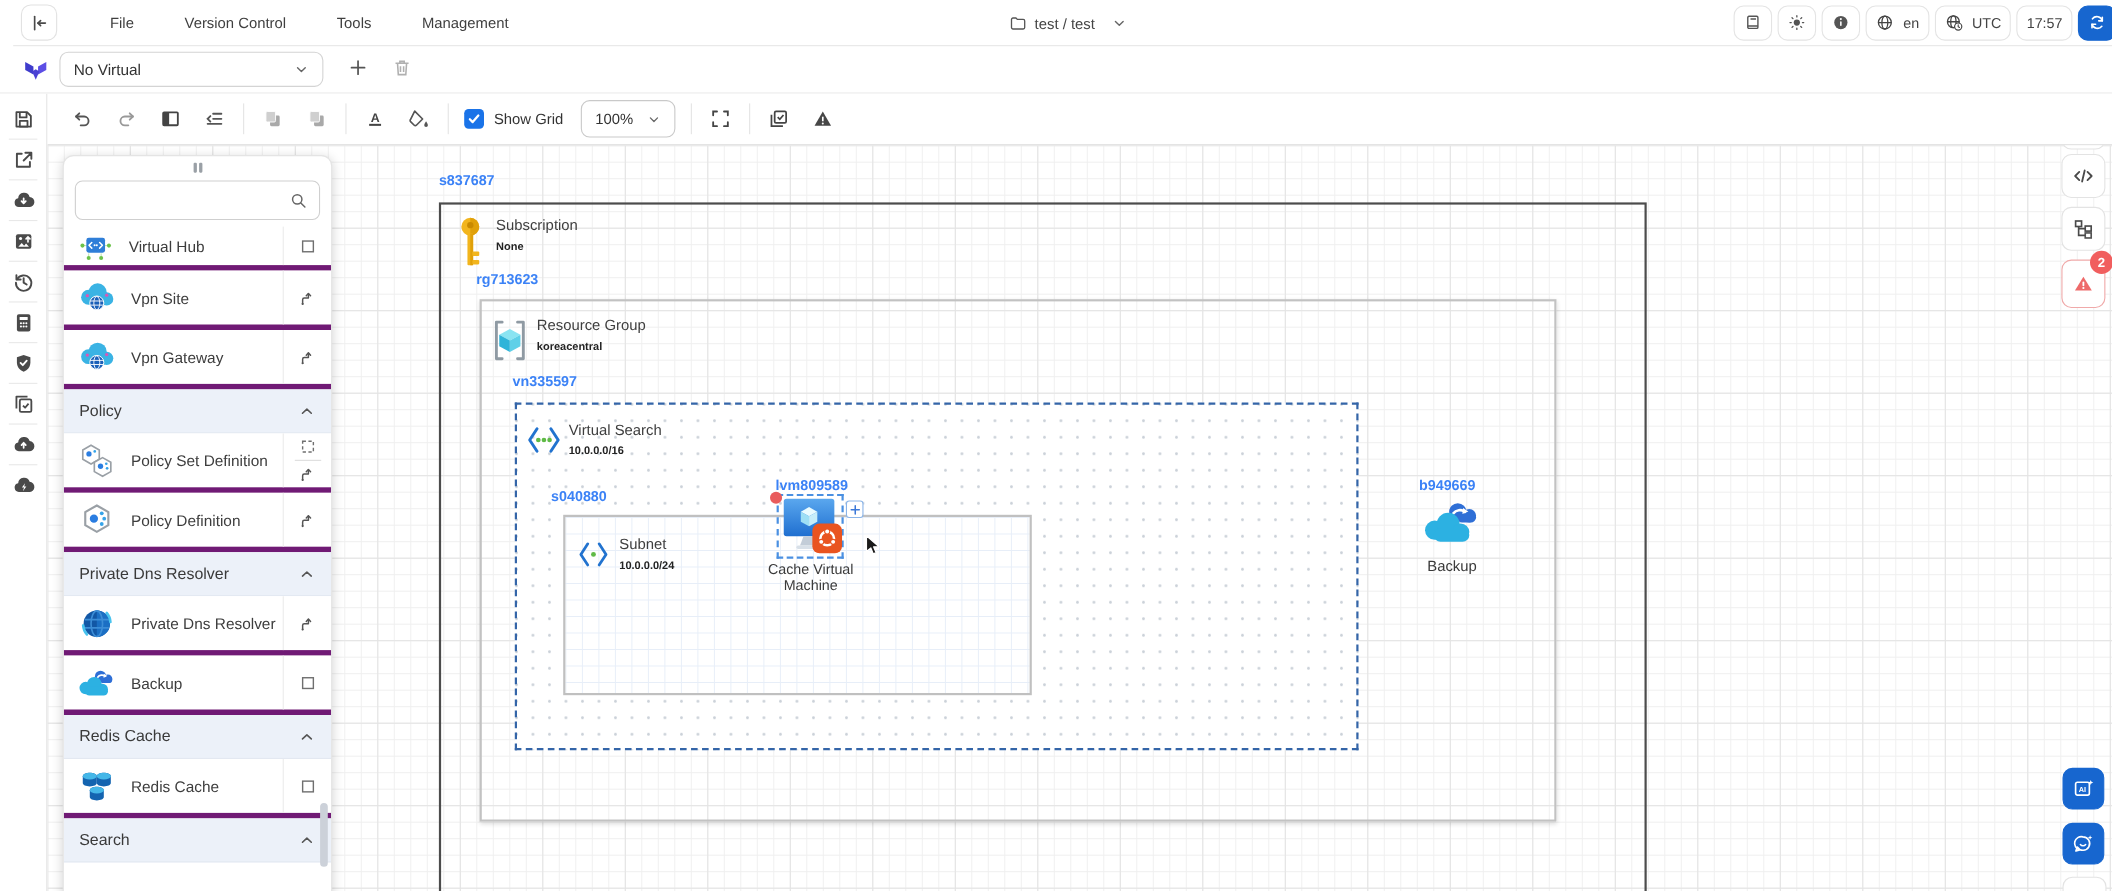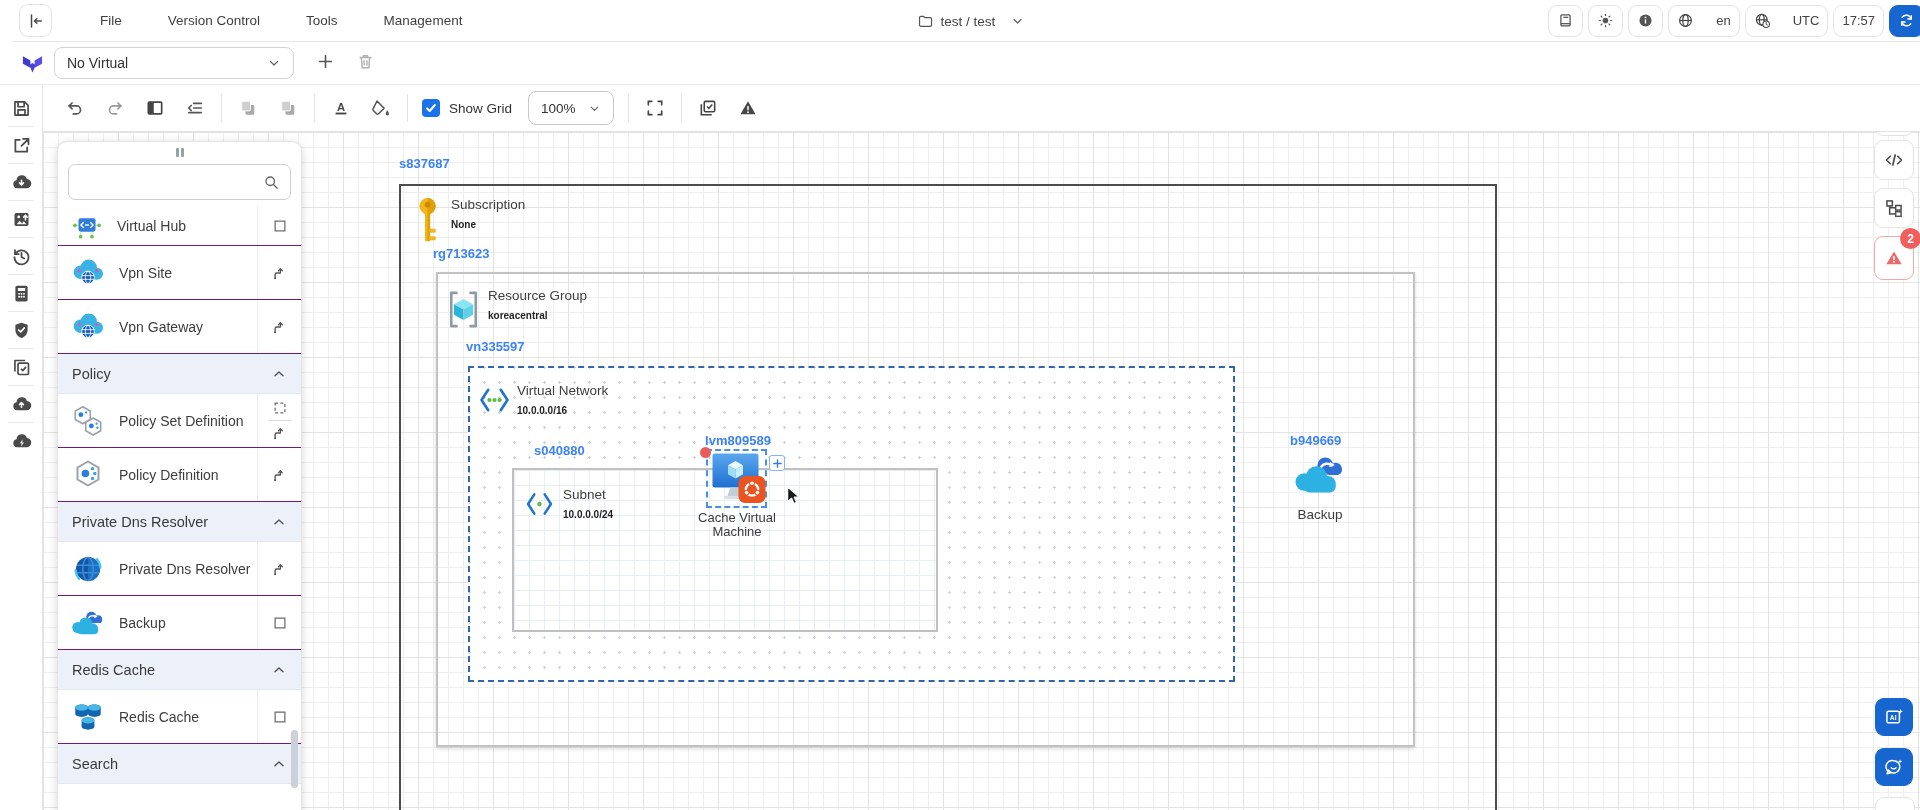--- a/index.html
+++ b/index.html
@@ -17,21 +17,21 @@
     display:flex;align-items:center;justify-content:center}
   #exit-btn .icon{width:18px;height:18px}
   #menus{display:flex;gap:42px;margin-left:46px;font-size:13.5px;color:#3f3f3f}
   #menus button{font-size:13.5px;color:#3f3f3f;padding:4px 2px}
   #project{position:absolute;left:50%;top:0;height:42px;transform:translateX(-51%);
     display:flex;align-items:center;gap:7px;font-size:13.5px;color:#444}
   #project .icon{width:16px;height:16px}
   #project .caret{width:14px;height:14px;margin-left:8px}
   #topbar-right{margin-left:auto;display:flex;align-items:center;gap:5px;margin-right:8px}
   .tb-btn{height:32px;min-width:34px;border:1px solid #e4e4e4;border-radius:9px;
-    display:flex;align-items:center;justify-content:center;gap:22px;padding:0 8px;
+    display:flex;align-items:center;justify-content:center;gap:8px;padding:0 8px;
     font-size:13px;color:#444;background:#fff}
   .tb-btn .icon{width:17px;height:17px}
   .tb-btn.primary{background:#1766cf;border-color:#1766cf}
 
   
   #section-bar{position:absolute;left:0;top:42px;width:1920px;height:43px;background:#fff;
     border-bottom:1px solid #ececec;display:flex;align-items:center;z-index:199}
   #logo{width:23px;height:23px;margin-left:21px}
   #section-select{margin-left:10px;width:240px;height:32px;border:1px solid #d4d4d4;border-radius:8px;
     display:flex;align-items:center;padding:0 12px;font-size:14px;color:#333;background:#fff}
@@ -96,21 +96,21 @@
   #sn-box{left:512px;top:468px;width:426px;height:164px;border:2px solid #c0c0c0;z-index:5;
     background-color:#fff;
     background-image:linear-gradient(#e7eef8 1px,transparent 1px),linear-gradient(90deg,#e7eef8 1px,transparent 1px);
     background-size:15px 15px}
   #sn-box .box-head{left:10px;top:17px}
   #sn-box .icon{width:31px;height:34px;margin-right:8px}
 
   #sub-id{left:399px;top:156px}
   #rg-id{left:433px;top:246px}
   #vn-id{left:466px;top:339px}
-  #sn-id{left:534px;top:443px}
+  #sn-id{left:501px;top:443px}
   #vm-id{left:703px;top:433px;width:70px;text-align:center;z-index:14}
   #bk-id{left:1290px;top:433px;z-index:14}
 
   #vm-sel{left:706px;top:449px;width:61px;height:59px;border:2px dashed #4a90e2;z-index:13}
   #vm-dot{left:700px;top:447px;width:11px;height:11px;border-radius:50%;background:#e95c5c;z-index:16}
   #vm-plus{left:769px;top:455px;width:16px;height:16px;border:1.5px solid #8ab4e8;border-radius:3px;
     background:#fff;color:#3b78d8;display:flex;align-items:center;justify-content:center;z-index:16;padding:0}
   #vm-plus .icon{width:11px;height:11px}
   #vm-icon{left:711px;top:452px;width:56px;height:53px;z-index:14}
   #vm-label{left:690px;top:511px;width:94px;text-align:center;font-size:13px;color:#3a3a3a;
@@ -123,21 +123,21 @@
   #sidebar{position:absolute;left:57px;top:141px;width:245px;height:690px;background:#fff;
     border:1px solid #e4e4e4;border-radius:10px;box-shadow:0 2px 10px rgba(0,0,0,.16);
     z-index:50;overflow:hidden}
   #sb-handle{height:14px;display:flex;align-items:center;justify-content:center;gap:2px;padding-top:6px}
   #sb-handle i{width:3px;height:9px;background:#9aa0a6;border-radius:1px;display:block}
   #sb-search{margin:8px 10px 6px;height:36px;border:1px solid #cfcfcf;border-radius:7px;
     display:flex;align-items:center;padding:0 10px;background:#fff}
   #sb-search input{flex:1;border:none;outline:none;font-size:14px;min-width:0;font-family:inherit}
   #sb-search .icon{width:17px;height:17px;flex:none}
   #svc-list{position:relative}
-  .svc-row{display:flex;align-items:center;height:54px;border-bottom:1px solid #701a75;background:#fff}
+  .svc-row{display:flex;align-items:center;height:54px;border-bottom:5px solid #701a75;background:#fff}
   #svc-list .svc-row:first-child{height:40px}
   .svc-icon{width:36px;height:36px;margin-left:12px;flex:none}
   #svc-list .svc-row:first-child .svc-icon{width:34px;height:34px}
   .svc-label{flex:1;margin-left:13px;font-size:14px;color:#3d3d3d;white-space:nowrap;overflow:hidden}
   .svc-actions{width:44px;align-self:stretch;border-left:1px solid #ececec;display:flex;
     flex-direction:column;align-items:center;justify-content:center;gap:3px;flex:none}
   .svc-actions .act{width:18px;height:18px}
   .act-div{width:24px;height:1px;background:#ddd}
   .svc-header{display:flex;align-items:center;height:40px;background:#ecf1f9;padding:0 14px;
     font-size:14.5px;color:#3a3a3a;border-bottom:1px solid #e3e8f1}
@@ -598,21 +598,21 @@
             <path d="M29 4l8.5 13L29 30"></path>
           </g>
           <g fill="#5fba46">
             <circle cx="14.5" cy="17" r="2.7"></circle>
             <circle cx="21" cy="17" r="2.7"></circle>
             <circle cx="27.5" cy="17" r="2.7"></circle>
           </g>
         </svg>
       </span>
     <span class="box-texts">
-      <span class="box-title">Virtual Network</span>
+      <span class="box-title">Virtual Search</span>
       <span class="box-value">10.0.0.0/16</span>
     </span>
   </div>
 </div>
 
 <span class="node-id abs" id="sn-id">s040880</span>
 <div class="dbox abs" id="sn-box">
   <div class="box-head">
     <span class="icon">
         <svg viewBox="0 0 42 34" xmlns="http://www.w3.org/2000/svg">

